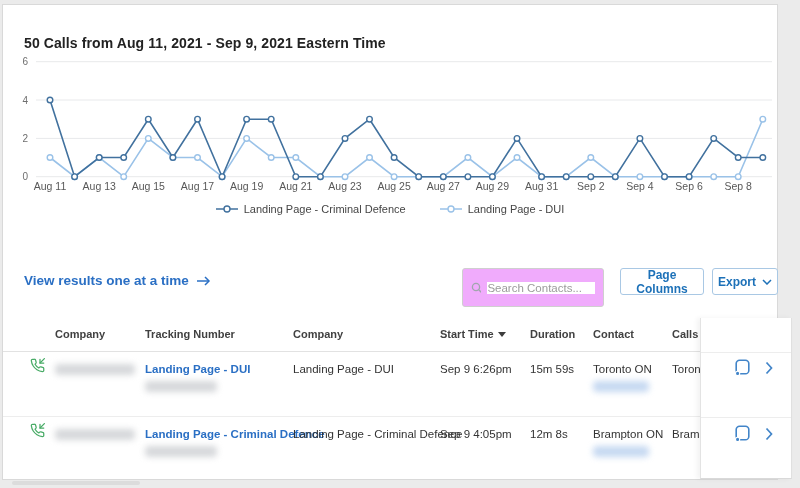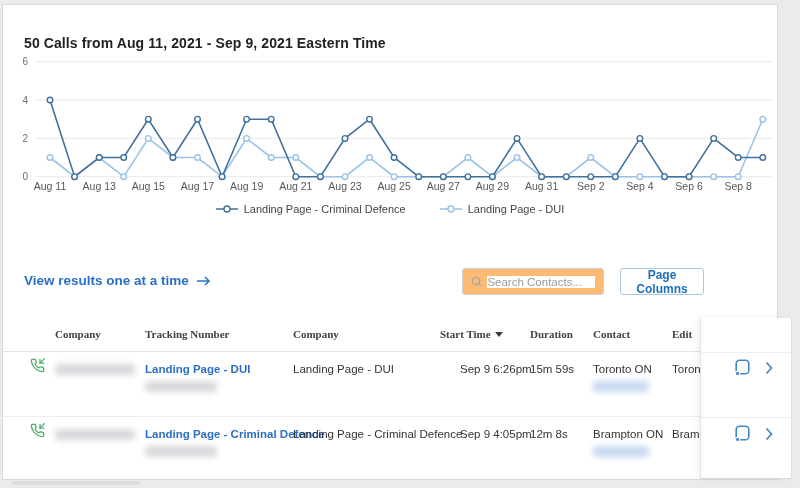--- a/index.html
+++ b/index.html
@@ -5,39 +5,39 @@
   * { box-sizing: border-box; margin: 0; padding: 0; }
   body { font-family: "Liberation Sans", sans-serif; }
   .page { position: relative; width: 800px; height: 488px; background: #ebebeb; overflow: hidden; }
   .card { position: absolute; left: 2px; top: 4px; width: 776px; height: 476px; background: #fff; border: 1px solid #d9d9d9; }
   .title { position: absolute; left: 24px; top: 15px; font-size: 14px; font-weight: 700; color: #222; letter-spacing: .1px; margin-top: 20px; }
   svg.chart { position: absolute; left: 0; top: 50px; width: 800px; height: 150px; font-family: "Liberation Sans", sans-serif; }
   .legend { position: absolute; left: 0; top: 203px; width: 780px; display: flex; justify-content: center; gap: 34px; }
   .legend-item { display: flex; align-items: center; gap: 6px; font-size: 11px; color: #454545; cursor: pointer; }
   .view-link { position: absolute; left: 24px; top: 273px; display: flex; align-items: center; gap: 7px;
                color: #2a6fc4; font-size: 13.5px; font-weight: 600; text-decoration: none; cursor: pointer; }
-  .search-box { position: absolute; left: 462px; top: 268px; width: 142px; height: 27px; border: 1px solid #cfcfcf;
-                border-radius: 3px; background: #fdba74; display: flex; align-items: center; padding: 12px 8px; gap: 6px; }
+  .search-box { position: absolute; left: 462px; top: 268px; width: 142px; height: 39px; border: 1px solid #cfcfcf;
+                border-radius: 3px; background: #f0abfc; display: flex; align-items: center; padding: 12px 8px; gap: 6px; }
   .search-box input { border: none; outline: none; width: 100%; font-size: 11.5px; color: #444; font-family: "Liberation Sans", sans-serif; }
   .search-box input::placeholder { color: #9b9b9b; }
   .btn { position: absolute; top: 268px; height: 27px; border: 1px solid #a9c8e4; border-radius: 3px; background: #fff;
          color: #1d71b8; font-size: 12px; font-weight: 700; display: flex; align-items: center; justify-content: center;
          gap: 6px; cursor: pointer; font-family: "Liberation Sans", sans-serif; }
   .btn-edit { left: 620px; width: 84px; }
   .btn-export { left: 712px; width: 66px; }
   .table-clip { position: absolute; left: 3px; top: 318px; width: 697px; height: 161px; overflow: hidden; background: #fff; }
   .thead { position: absolute; left: 0; top: 0; width: 697px; height: 34px; border-bottom: 1px solid #e2e2e2; }
-  .th { position: absolute; top: 10px; font-size: 11px; font-weight: 700; color: #414141; white-space: nowrap; display: flex; align-items: center; gap: 4px; font-family: Liberation Serif, serif; }
+  .th { position: absolute; top: 10px; font-size: 11px; font-weight: 700; color: #414141; white-space: nowrap; display: flex; align-items: center; gap: 4px; }
   .row { position: absolute; left: 0; width: 697px; cursor: pointer; }
   .row1 { top: 34px; height: 65px; border-bottom: 1px solid #ededed; }
   .row2 { top: 99px; height: 62px; }
   .cell { position: absolute; top: 11px; font-size: 11.5px; color: #333; white-space: nowrap; }
   .cell.link { color: #2a6fc4; font-weight: 600; }
   .c-icon { left: 27px; top: 6px; } .c-tracking { left: 142px; } .c-source { left: 290px; }
-  .c-start { left: 437px; margin-left: 20px; } .c-duration { left: 527px; } .c-contact { left: 590px; }
+  .c-start { left: 437px; } .c-duration { left: 527px; } .c-contact { left: 590px; }
   .c-city { left: 669px; width: 28px; overflow: hidden; }
   .blur { position: absolute; border-radius: 4px; filter: blur(3px); }
   .blur-gray { background: #b4b8bd; opacity: .55; }
   .blur-blue { background: #9fbfe8; opacity: .6; }
   .actions-panel { position: absolute; left: 700px; top: 318px; width: 92px; height: 161px; background: #fff;
                    border-left: 1px solid #e3e3e3; border-right: 1px solid #e0e0e0; border-bottom: 1px solid #d9d9d9;
                    box-shadow: -3px 0 5px rgba(0,0,0,0.05); }
   .panel-divider { position: absolute; left: 0; width: 100%; height: 1px; background: #ededed; }
   .action-note { position: absolute; left: 33px; cursor: pointer; }
   .action-chevron { position: absolute; left: 64px; cursor: pointer; }
@@ -169,20 +169,26 @@
       <circle cx="5" cy="5" r="3.6" fill="none" stroke="#a0a6ad" stroke-width="1.3"></circle>
       <line x1="7.8" y1="7.8" x2="11" y2="11" stroke="#a0a6ad" stroke-width="1.3"></line>
     </svg>
     <input type="text" placeholder="Search Contacts..." style="">
   </div>
 
   <button class="btn btn-edit">
     <span>Page Columns</span>
   </button>
 
+  <button class="btn btn-export">
+    <span>Export</span>
+    <svg width="10" height="6">
+      <polyline points="1,1 5,5 9,1" fill="none" stroke="#1d71b8" stroke-width="1.5"></polyline>
+    </svg>
+  </button>
 
   <div class="table-clip">
     <div class="thead">
       <div class="th" style="left:52px">
           <span>Company</span>
         </div>
       <div class="th" style="left:142px">
           <span>Tracking Number</span>
         </div>
       <div class="th" style="left:290px">
@@ -194,21 +200,21 @@
             <polygon points="0,0 8,0 4,5" fill="#3d3d3d"></polygon>
           </svg>
       </div>
       <div class="th" style="left:527px">
           <span>Duration</span>
         </div>
       <div class="th" style="left:590px">
           <span>Contact</span>
         </div>
       <div class="th" style="left:669px">
-          <span>Edit</span>
+          <span>Calls</span>
         </div>
     </div>
 
     <div class="row row1">
       <div class="cell c-icon">
         <svg width="15" height="15" viewBox="0 0 24 24" fill="none" stroke="#48ab66" stroke-width="2" stroke-linecap="round" stroke-linejoin="round">
           <path d="M22 16.92v3a2 2 0 0 1-2.18 2 19.79 19.79 0 0 1-8.63-3.07 19.5 19.5 0 0 1-6-6 19.79 19.79 0 0 1-3.07-8.67A2 2 0 0 1 4.11 2h3a2 2 0 0 1 2 1.72 12.84 12.84 0 0 0 .7 2.81 2 2 0 0 1-.45 2.11L8.09 9.91a16 16 0 0 0 6 6l1.27-1.27a2 2 0 0 1 2.11-.45 12.84 12.84 0 0 0 2.81.7A2 2 0 0 1 22 16.92z"></path>
           <polyline points="16 2 16 8 22 8"></polyline>
             <line x1="23" y1="1" x2="16" y2="8"></line>
         </svg>

